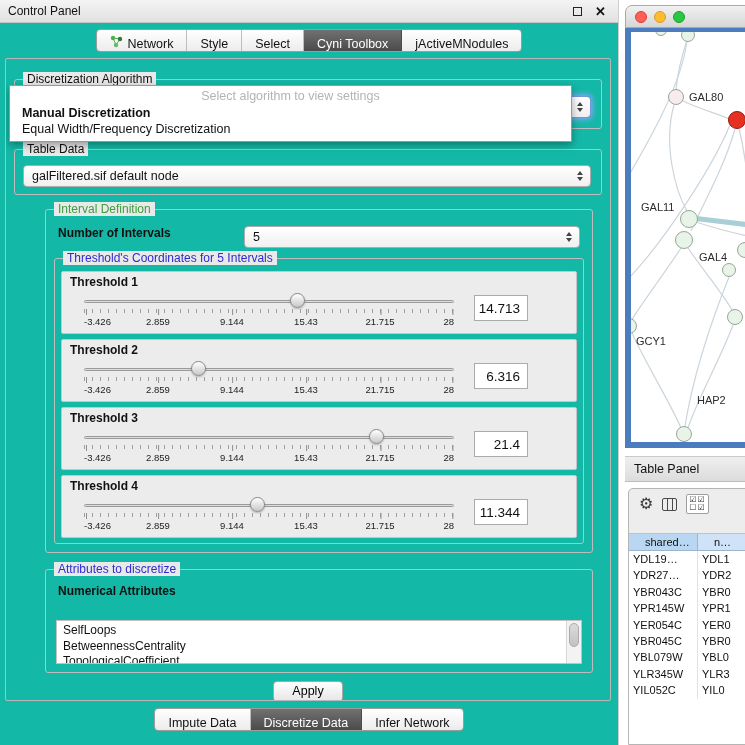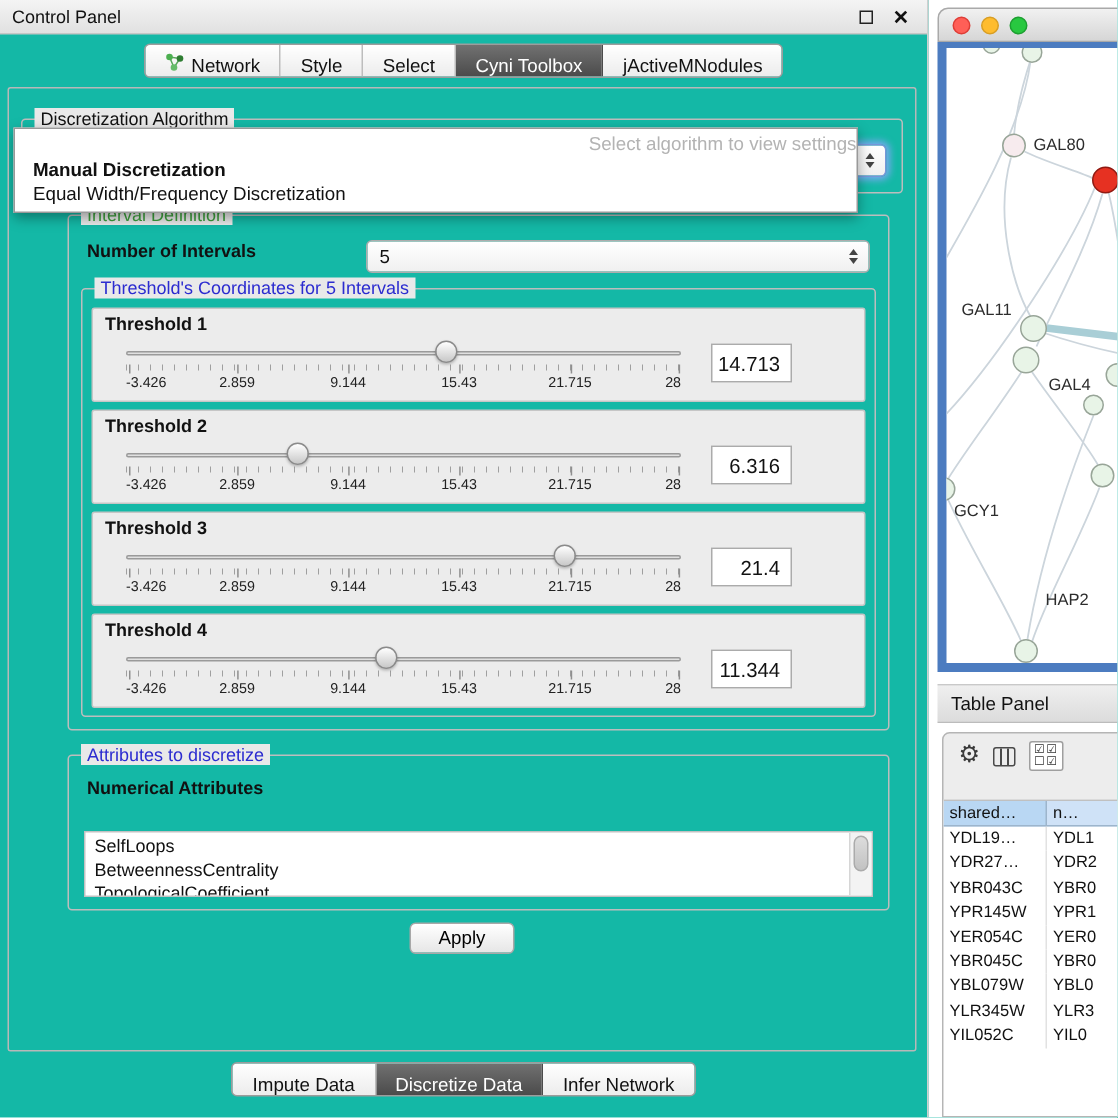--- a/index.html
+++ b/index.html
@@ -41,21 +41,21 @@
            border-radius: 4px; font-size: 12.5px; }
   .combo.focused { box-shadow: 0 0 5px 2px var(--focus-ring, #7aa8ef); border-color: #7696d8; }
   .stepper { margin-left: auto; display: flex; flex-direction: column; align-items: center; gap: 2px; padding: 0 3px; }
   .tri-up { width: 0; height: 0; border-left: 3.5px solid transparent; border-right: 3.5px solid transparent;
             border-bottom: 4.5px solid #444; }
   .tri-down { width: 0; height: 0; border-left: 3.5px solid transparent; border-right: 3.5px solid transparent;
               border-top: 4.5px solid #444; }
 
   .popup { position: absolute; left: 3px; right: 38px; top: 26px; z-index: 6; background: #fff;
            border: 1px solid #999; box-shadow: 0 3px 8px rgba(0,0,0,.35); padding: 2px 0 4px; }
-  .popup-hint { text-align: right; color: #b3b3b3; font-size: 12.5px; line-height: 17px; }
+  .popup-hint { text-align: center; color: #b3b3b3; font-size: 12.5px; line-height: 17px; }
   .popup-item { font-size: 12.5px; line-height: 16px; padding: 0 12px; }
   .popup-item.bold { font-weight: bold; }
 
   .td-group { margin-top: 20px; height: 46px; padding: 15px 10px 0 8px; }
 
   .interval-group, .attr-group { margin-left: 31px; margin-right: 9px; }
   .interval-group { margin-top: 14px; padding: 16px 8px 8px; }
   .ni-row { display: flex; margin: 0 4px 8px; gap: 40px; }
   .ni-label { font-weight: bold; width: 146px; }
   .ni-combo { flex: 1; }
@@ -132,21 +132,21 @@
   .gear { font-size: 16px; color: #3a3a3a; line-height: 1; }
   .cols-icon { width: 15px; height: 13px; border: 1.5px solid #4a4a4a; border-radius: 2px;
                background: linear-gradient(to right, transparent 0 3.5px, #4a4a4a 3.5px 5px,
                             transparent 5px 8.5px, #4a4a4a 8.5px 10px, transparent 10px); }
   .checks-box { display: flex; flex-direction: column; background: #fff; border: 1px solid #9f9f9f;
                 border-radius: 2px; padding: 1px 2px; font-size: 8px; line-height: 8px;
                 letter-spacing: 1px; color: #333; }
   .tp-table { position: absolute; left: 0; right: 0; top: 44px; bottom: 0; background: #fff;
               border-top: 1px solid #c0c0c0; }
   .thead { display: flex; height: 17px; }
-  .hcell { font-size: 11px; line-height: 16px; padding: 0 4px; border-right: 1px solid #9db5cc;
+  .hcell { font-size: 11px; line-height: 16px; padding: 0 16px; border-right: 1px solid #9db5cc;
            border-bottom: 1px solid #9db5cc; overflow: hidden; }
   .hcell.c1 { width: 69px; background: var(--header-selected, #b9d7f3); }
   .hcell.c2 { flex: 1; background: var(--header-blue, #cfe2f7); }
   .trow { display: flex; height: 16.4px; }
   .tcell { font-size: 11px; line-height: 16px; padding: 0 4px; overflow: hidden; white-space: nowrap; }
   .tcell.c1 { width: 69px; border-right: 1px solid #e2e2e2; }
   .tcell.c2 { flex: 1; }
 </style>
 </head>
 <body style="--accent-green: #3c9e3c; --accent-blue: #2c2cd0; --focus-ring: #7aa8ef; --net-border-blue: #4c7cc0; --node-green: #e8f4e7; --node-red: #e63122; --node-pink: #f7ebee; --edge-gray: #ccd5dc; --edge-teal: #a9ced6; --header-selected: #b9d7f3; --header-blue: #cfe2f7; --traffic-red: #ff5f57; --traffic-yellow: #febc2e; --traffic-green: #28c840;">
@@ -202,20 +202,30 @@
             </span>
         </div>
       </div>
 
       <div class="popup">
         <div class="popup-hint">Select algorithm to view settings</div>
         <div class="popup-item bold">Manual Discretization</div>
         <div class="popup-item">Equal Width/Frequency Discretization</div>
       </div>
 
+      <div class="group td-group">
+        <span class="group-label">Table Data</span>
+        <div class="combo">
+          <span>galFiltered.sif default node</span>
+          <span class="stepper">
+              <i class="tri-up"></i>
+              <i class="tri-down"></i>
+            </span>
+        </div>
+      </div>
 
       <div class="group interval-group">
         <span class="group-label green-label">Interval Definition</span>
 
         <div class="ni-row">
           <span class="ni-label">Number of Intervals</span>
           <div class="combo ni-combo">
             <span>5</span>
             <span class="stepper">
                 <i class="tri-up"></i>

